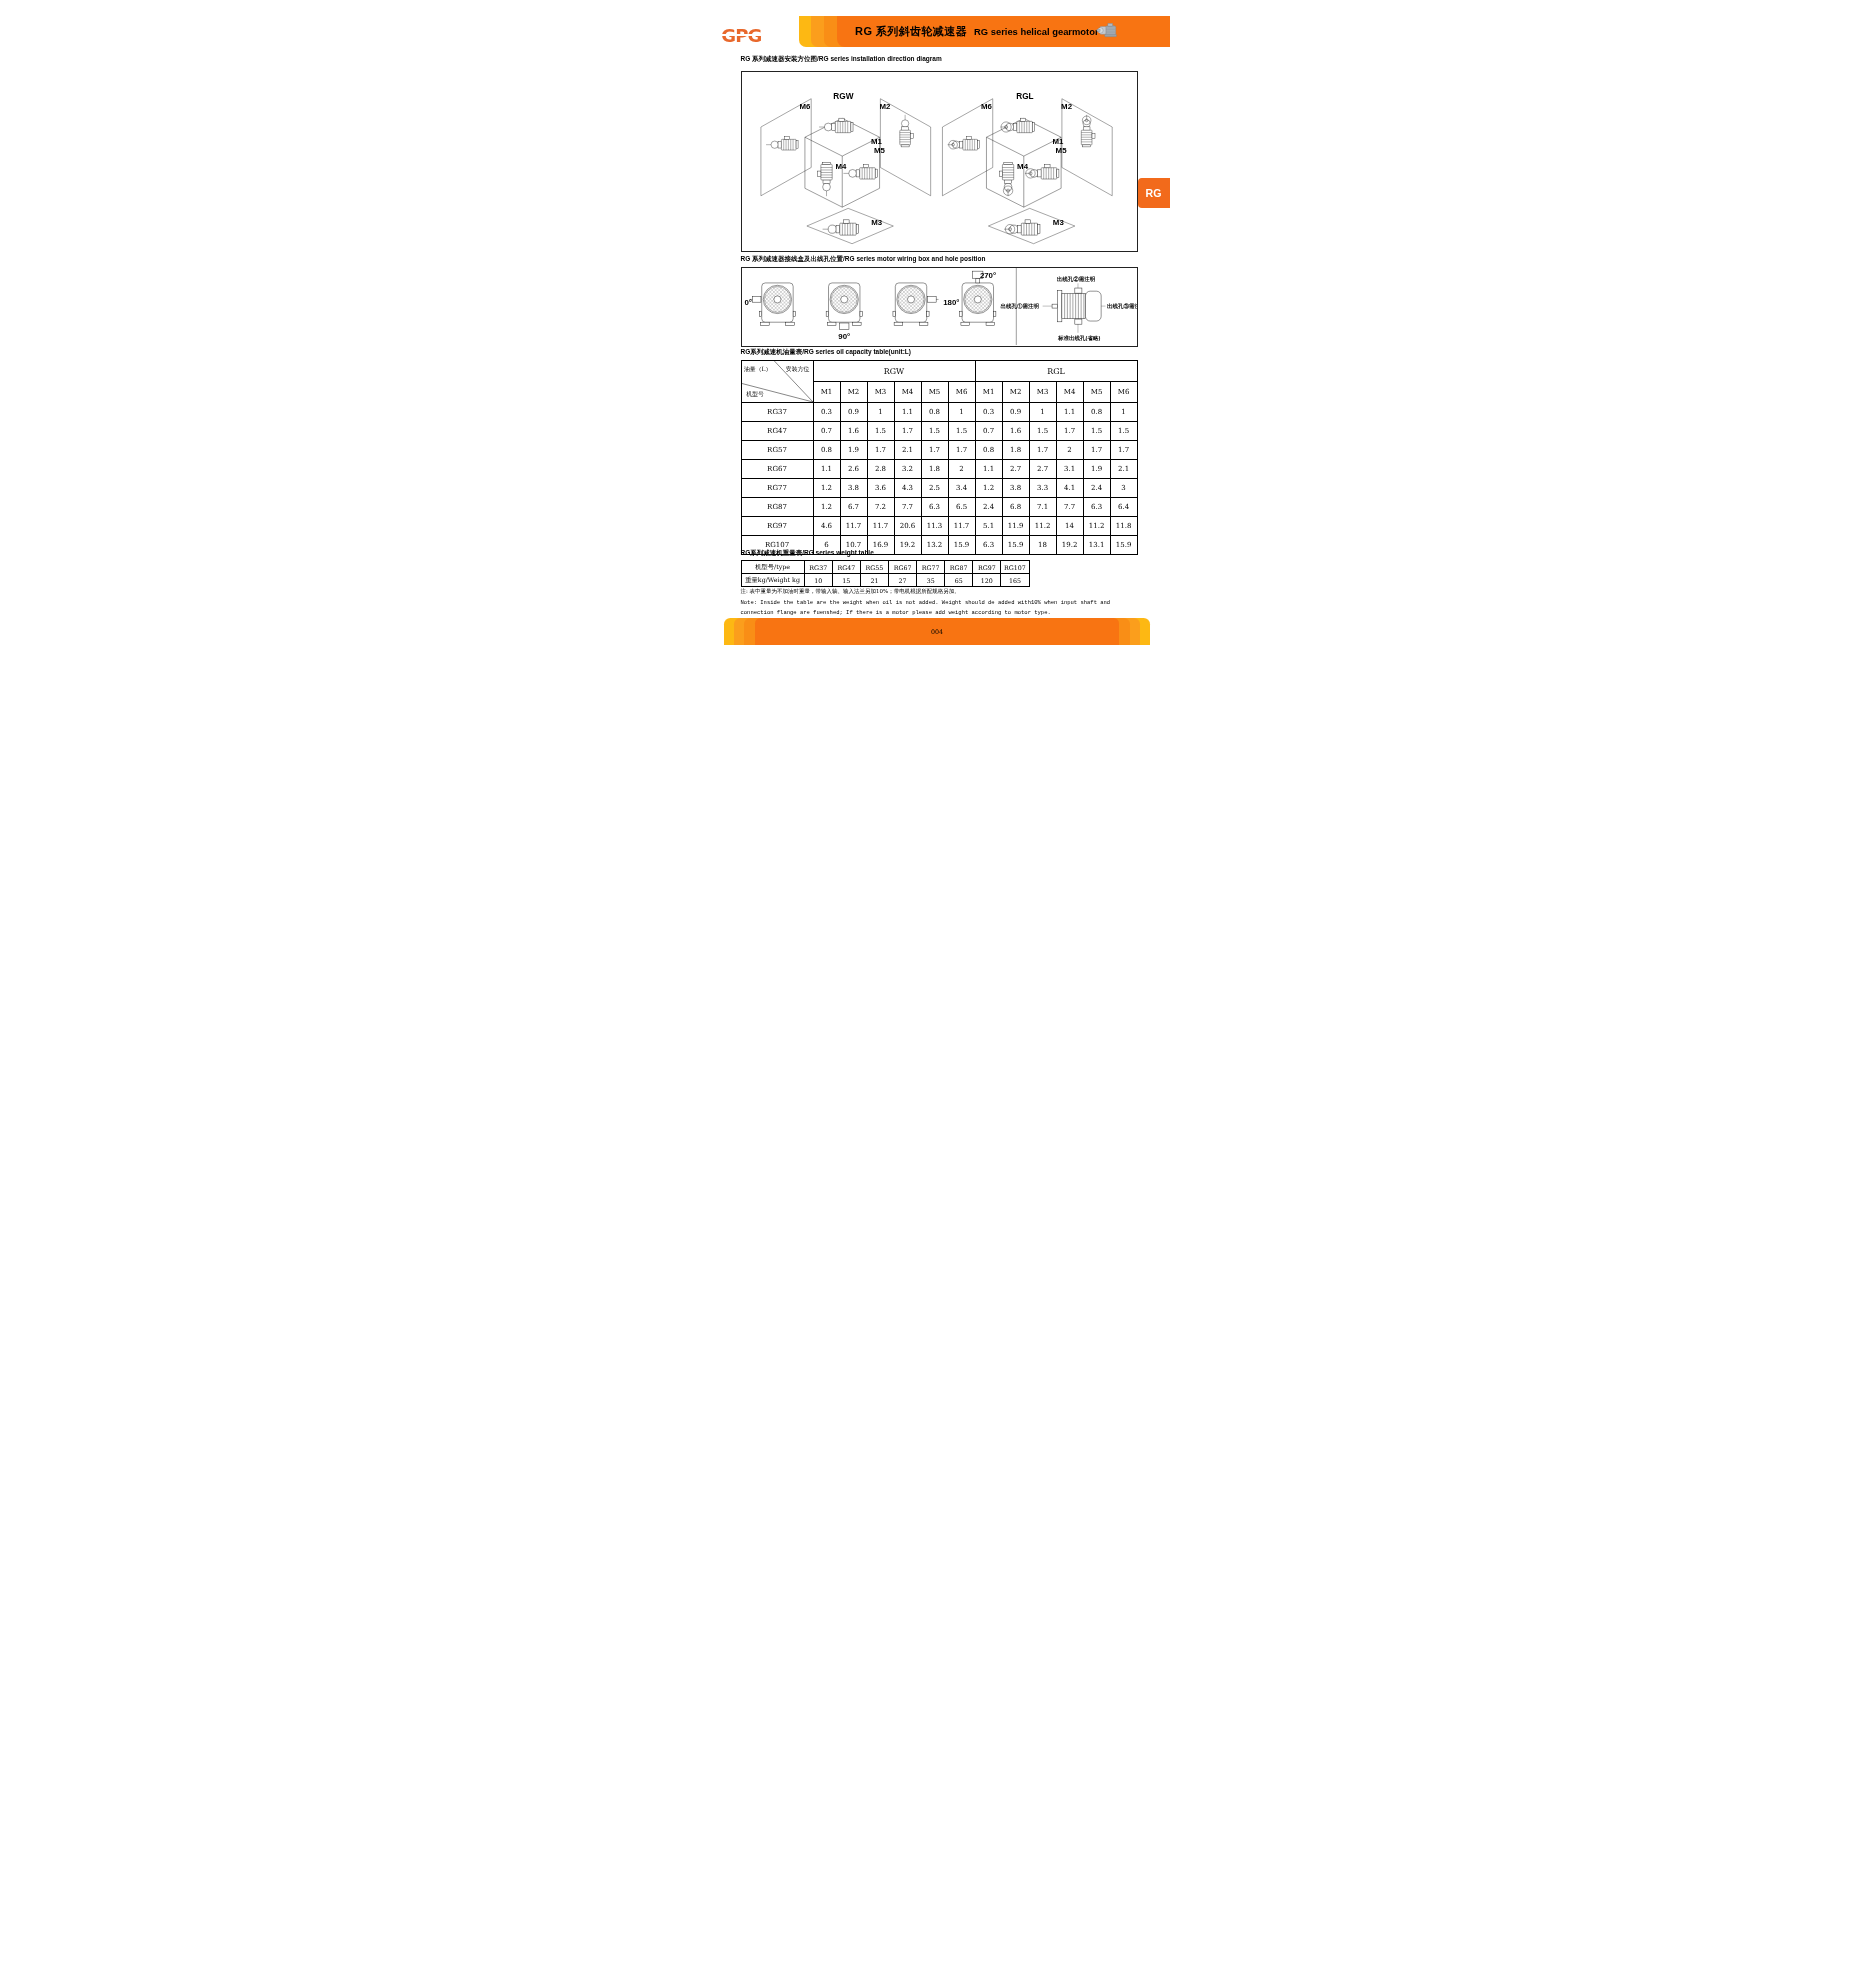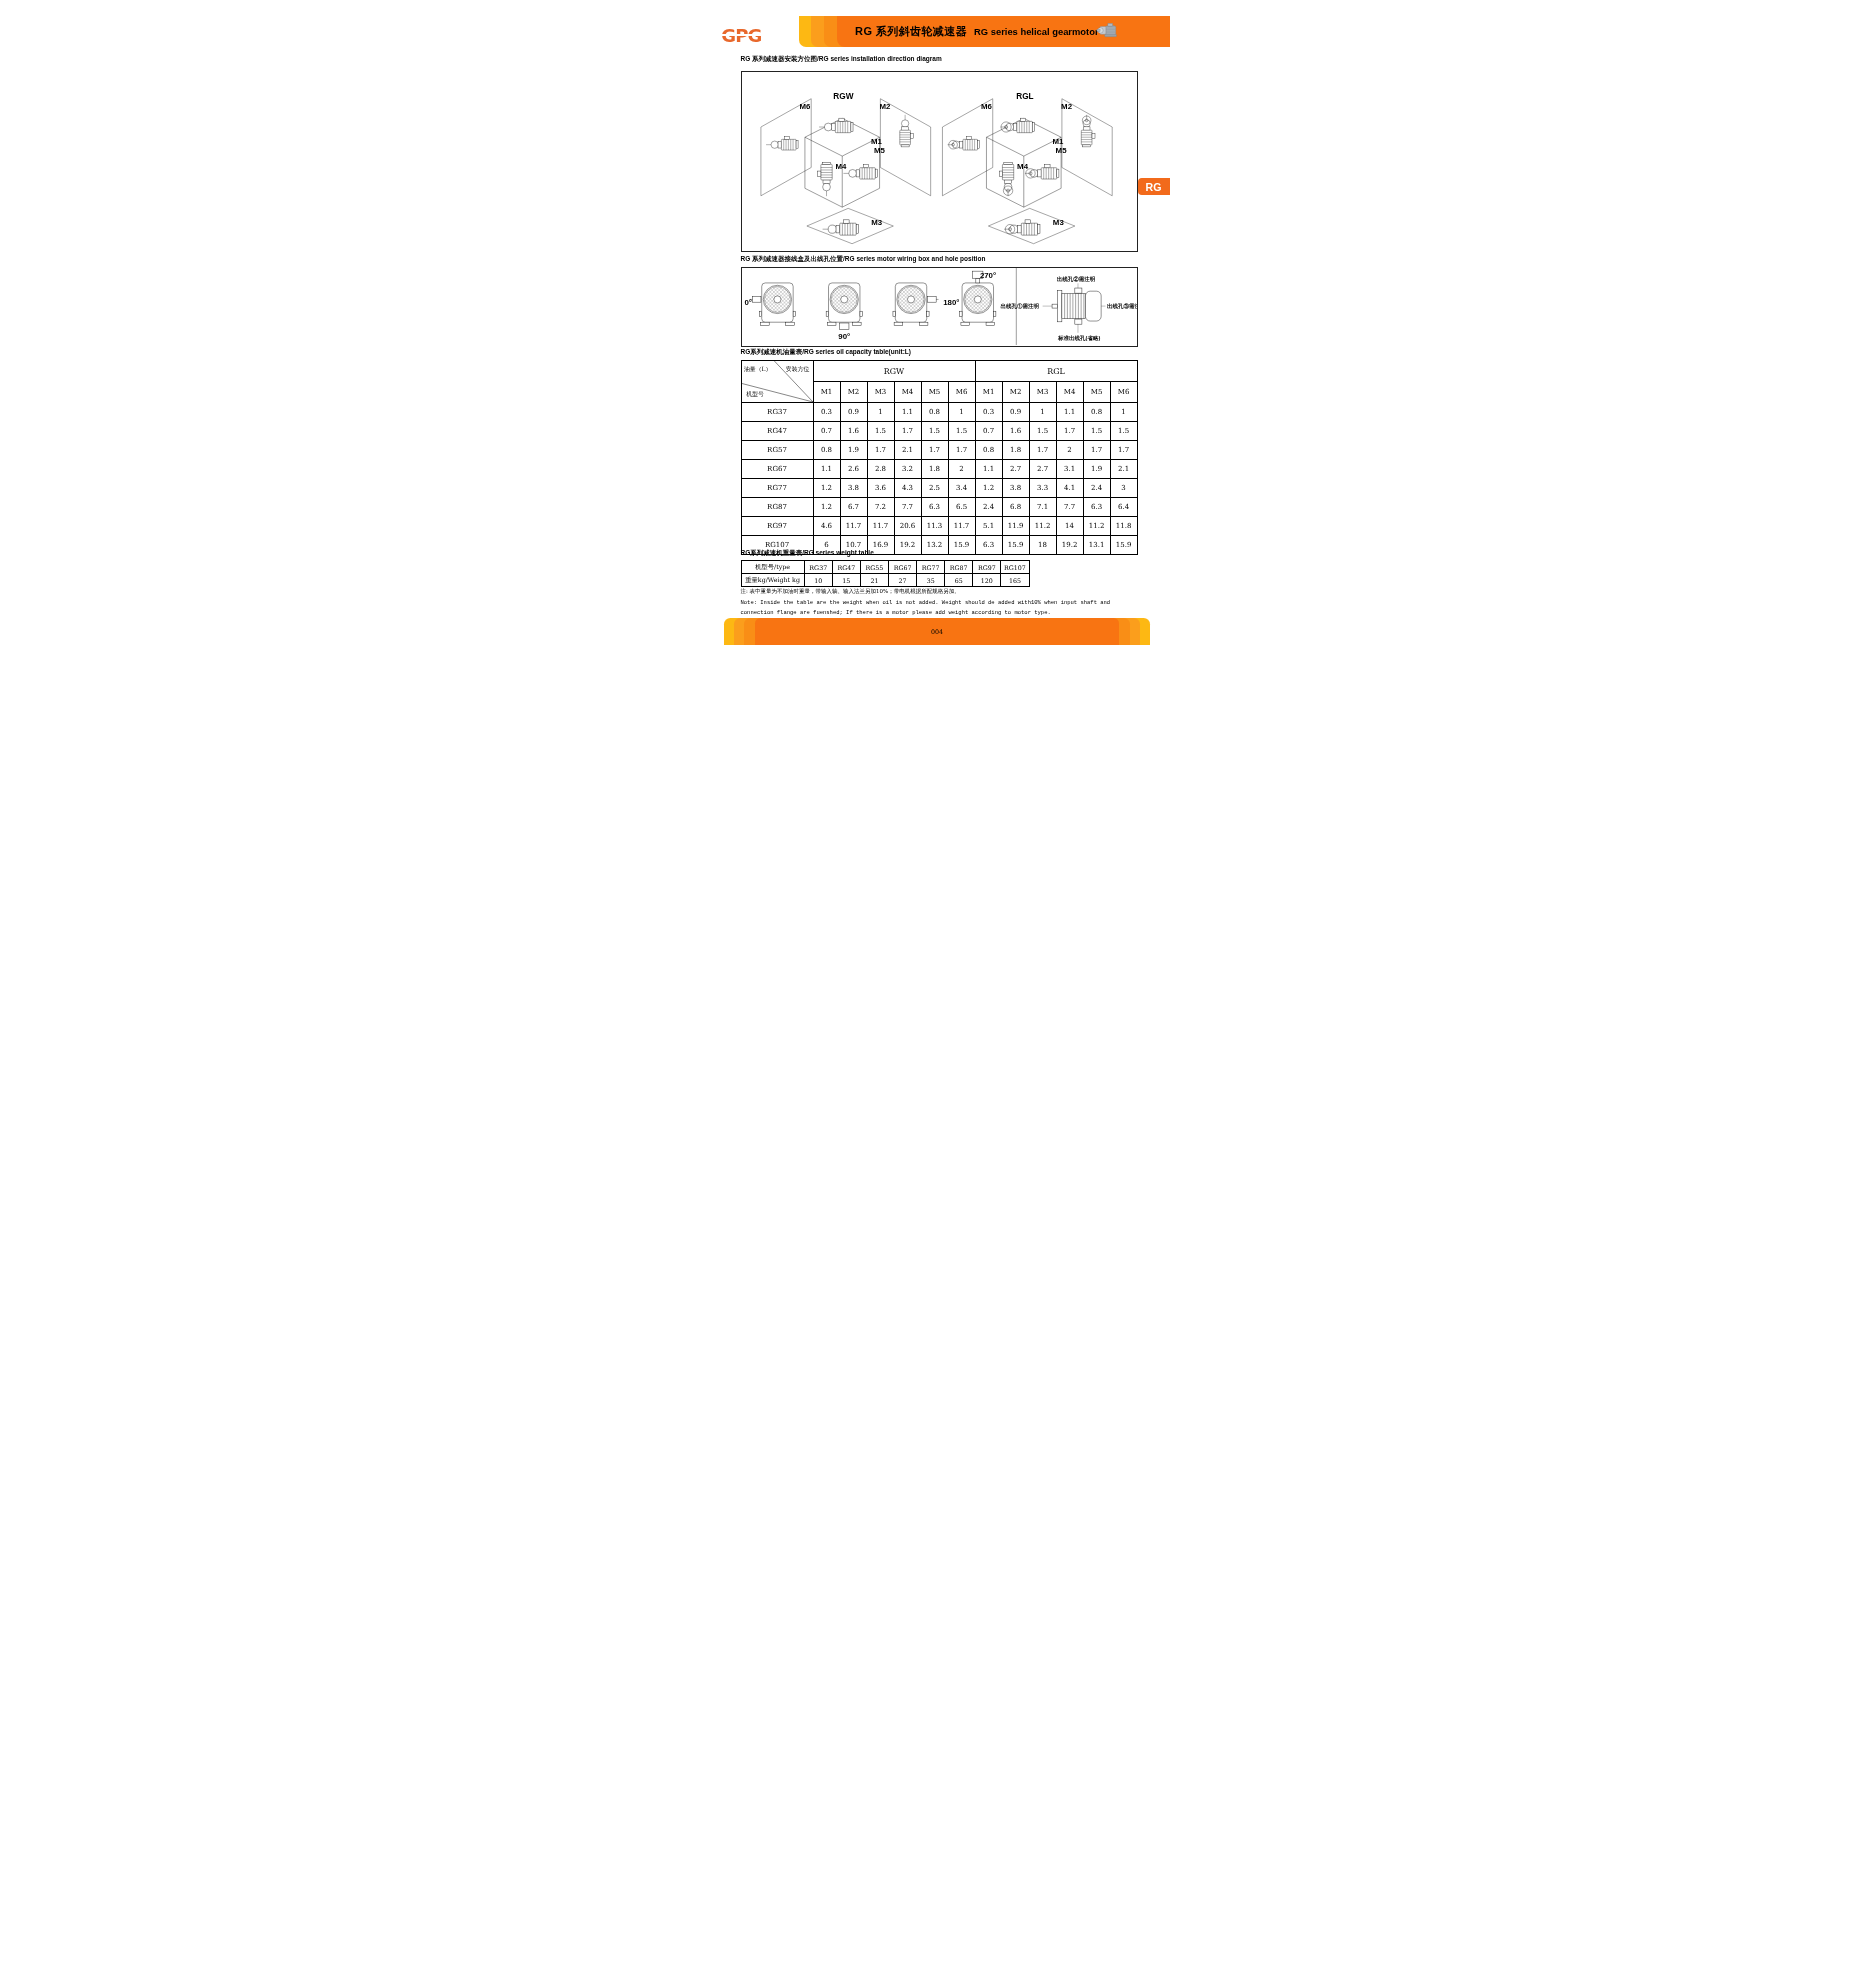--- a/index.html
+++ b/index.html
@@ -13,21 +13,21 @@
   .banner{position:absolute;left:97px;top:15.7px;right:0;height:31px;background:#FDB813;
           border-radius:0 0 0 7px;text-align:center;}
   .banner .h2{position:absolute;left:12.6px;top:0;right:0;bottom:0;background:#FB9E1C;border-radius:0 0 0 7px;}
   .banner .h3{position:absolute;left:12.6px;top:0;right:0;bottom:0;background:#F98E16;border-radius:0 0 0 7px;}
   .banner .h4{position:absolute;left:13.4px;top:0;right:0;bottom:0;background:#F87412;border-radius:0 0 0 7.9px;
               display:flex;align-items:center;padding-left:18px;}
   .bt-cn{font-size:11px;font-weight:900;letter-spacing:0.4px;}
   .bt-en{font-size:9.4px;font-weight:800;margin-left:7px;letter-spacing:0;}
   .gearpic{position:absolute;right:51px;top:5.5px;width:23px;height:20.4px;}
   
-  .rg-tab{position:absolute;left:436px;top:178px;width:32px;height:17px;background:#F26A1B;
+  .rg-tab{position:absolute;left:436px;top:178px;width:32px;height:30px;background:#F26A1B;
           border-radius:3.9px 0 0 3.9px;display:flex;align-items:center;justify-content:center;
           color:#fff;font-size:10.6px;font-weight:800;}
   
   .stitle{position:absolute;left:39px;font-size:6.5px;font-weight:800;white-space:nowrap;}
   
   .dbox{position:absolute;left:39px;width:395px;border:0.6px solid #222;background:#fff;}
   .dbox svg{display:block;}
   .shp{fill:#fff;stroke:#1b1b1b;stroke-width:1.2;}
   .ln{stroke:#1b1b1b;stroke-width:1;fill:none;}
   .ln2{stroke:#1b1b1b;stroke-width:1.1;fill:none;}

